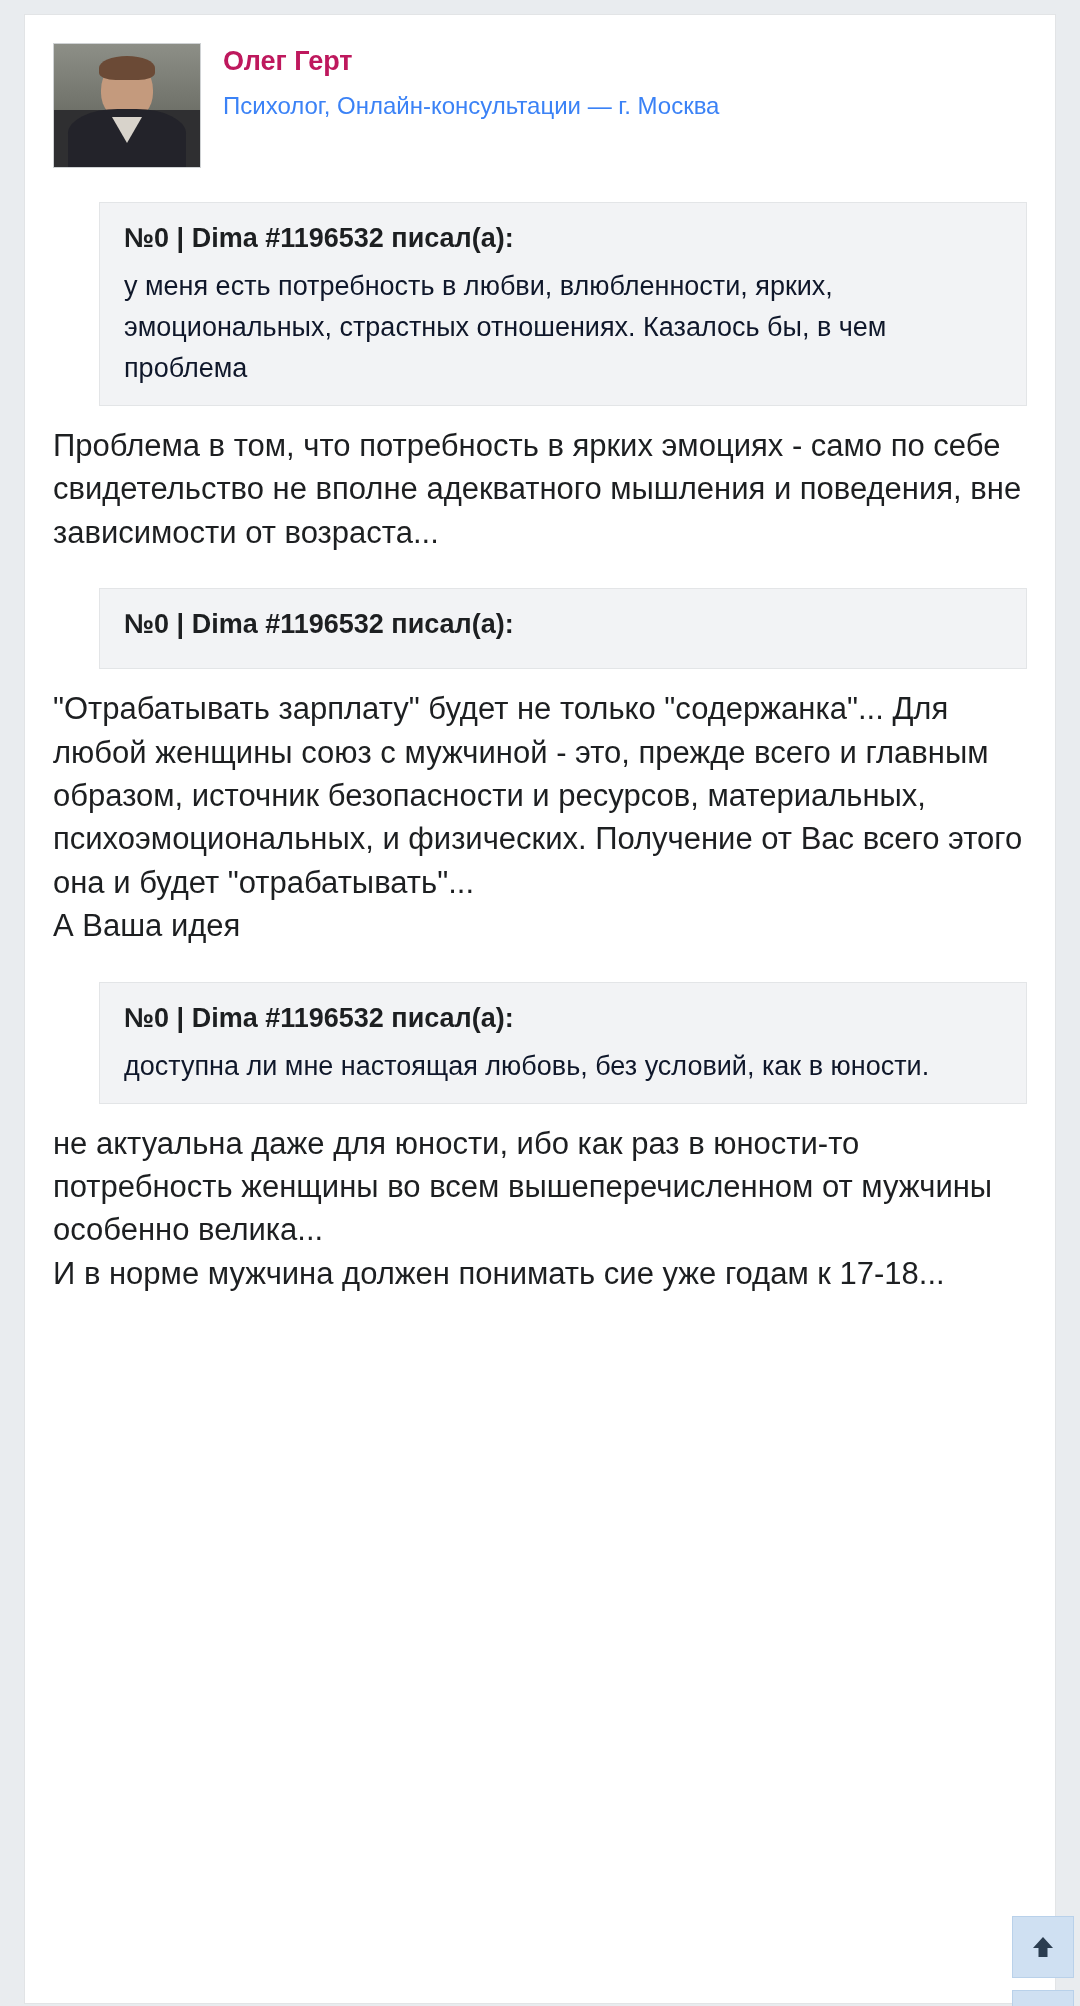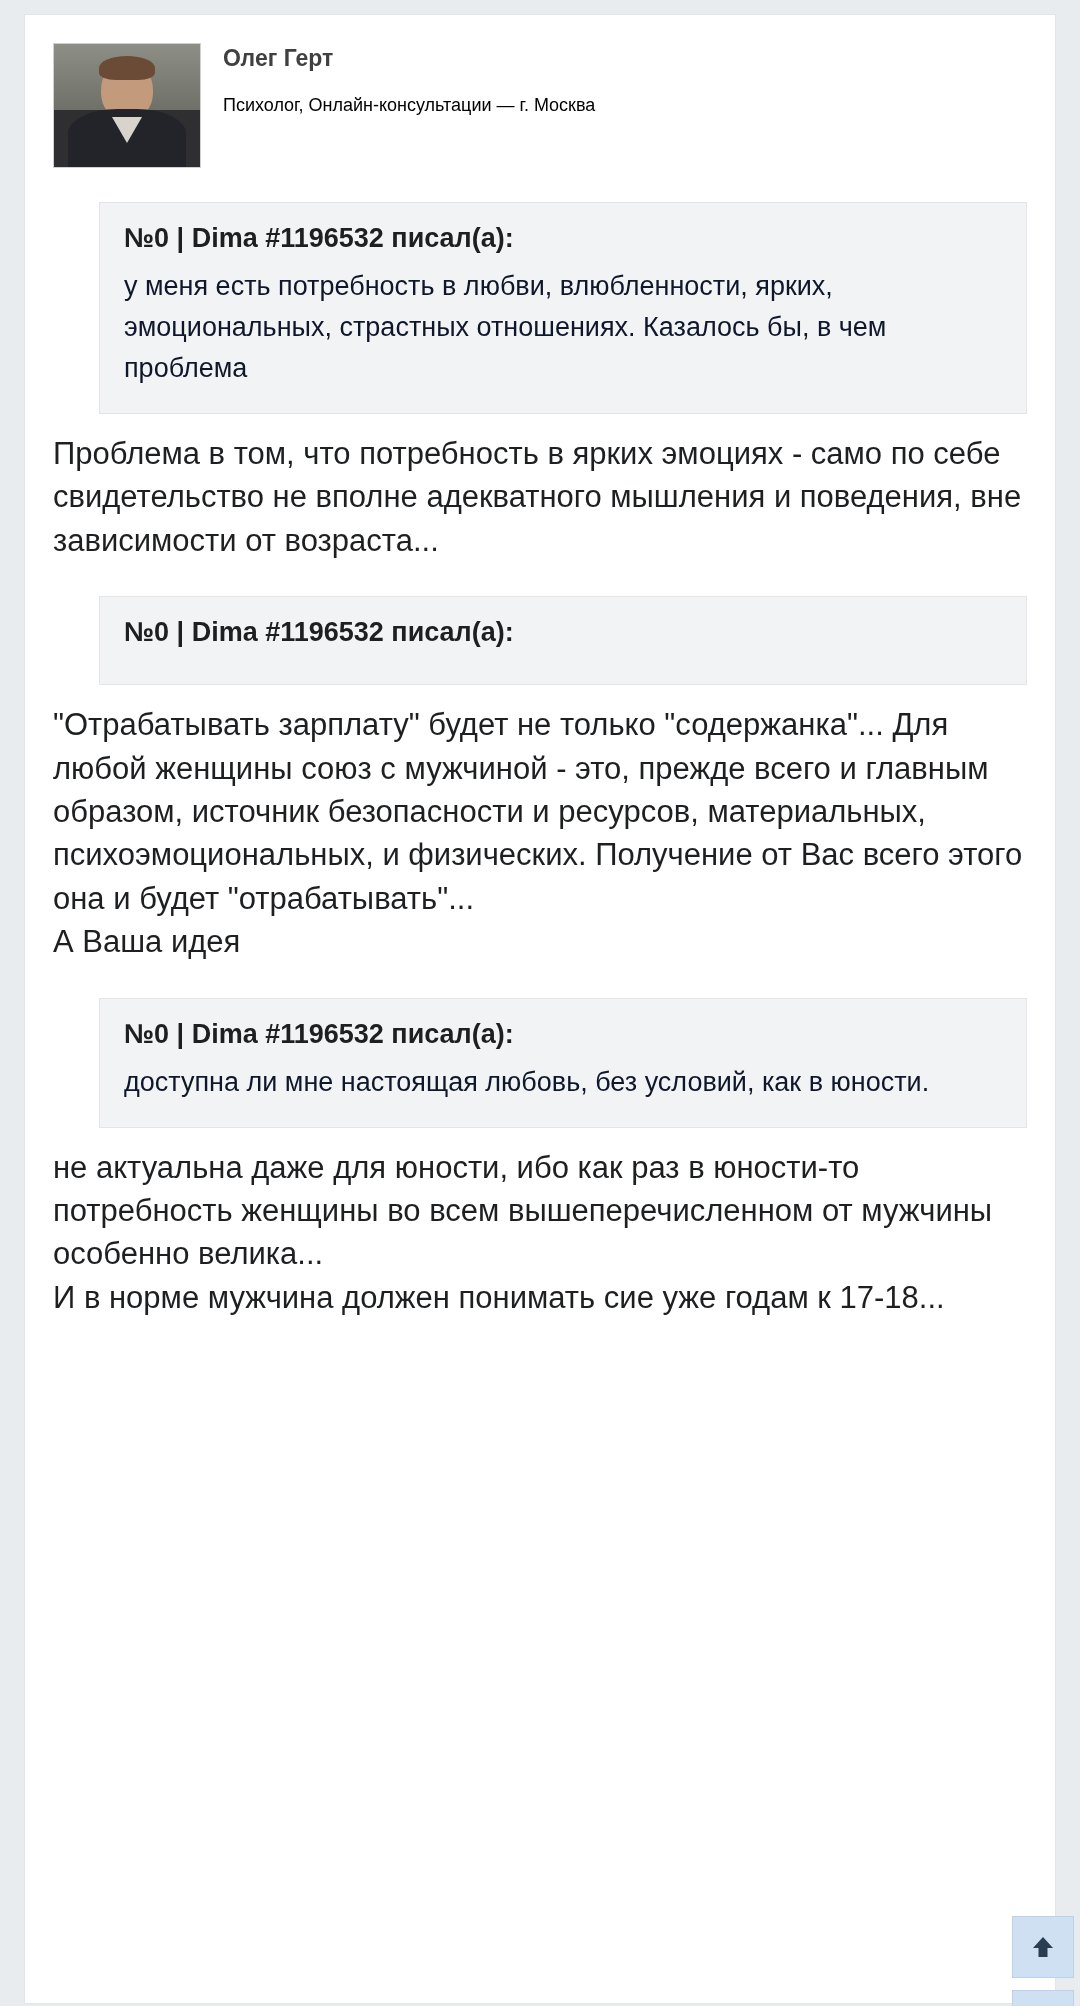--- a/index.html
+++ b/index.html
@@ -90,42 +90,42 @@
     width: 30px;
     height: 26px;
     background: #d8d3cb;
     clip-path: polygon(50% 100%, 0 0, 100% 0);
   }
   .meta {
     padding-top: 2px;
     min-width: 0;
   }
   .author-name {
-    color: #404040;
-    font-size: 23px;
+    color: #be185d;
+    font-size: 27px;
     font-weight: bold;
     line-height: 1.2;
-    margin-bottom: 20px;
+    margin-bottom: 13px;
   }
   .author-desc {
-    color: #000000;
-    font-size: 18px;
+    color: #3b82f6;
+    font-size: 24px;
     line-height: 1.35;
     margin-bottom: 16px;
   }
   .post-meta {
     color: #9a9ea3;
     font-size: 26px;
     line-height: 1.35;
   }
   .quote {
     background: #f2f3f5;
     border: 1px solid #e3e5e7;
     margin: 34px 0 0 46px;
-    padding: 20px 24px 24px 24px;
+    padding: 20px 24px 16px 24px;
     box-sizing: border-box;
   }
   .quote-head {
     font-size: 27px;
     font-weight: bold;
     color: #1d1f21;
     margin-bottom: 12px;
   }
   .quote-body {
     font-size: 27px;

